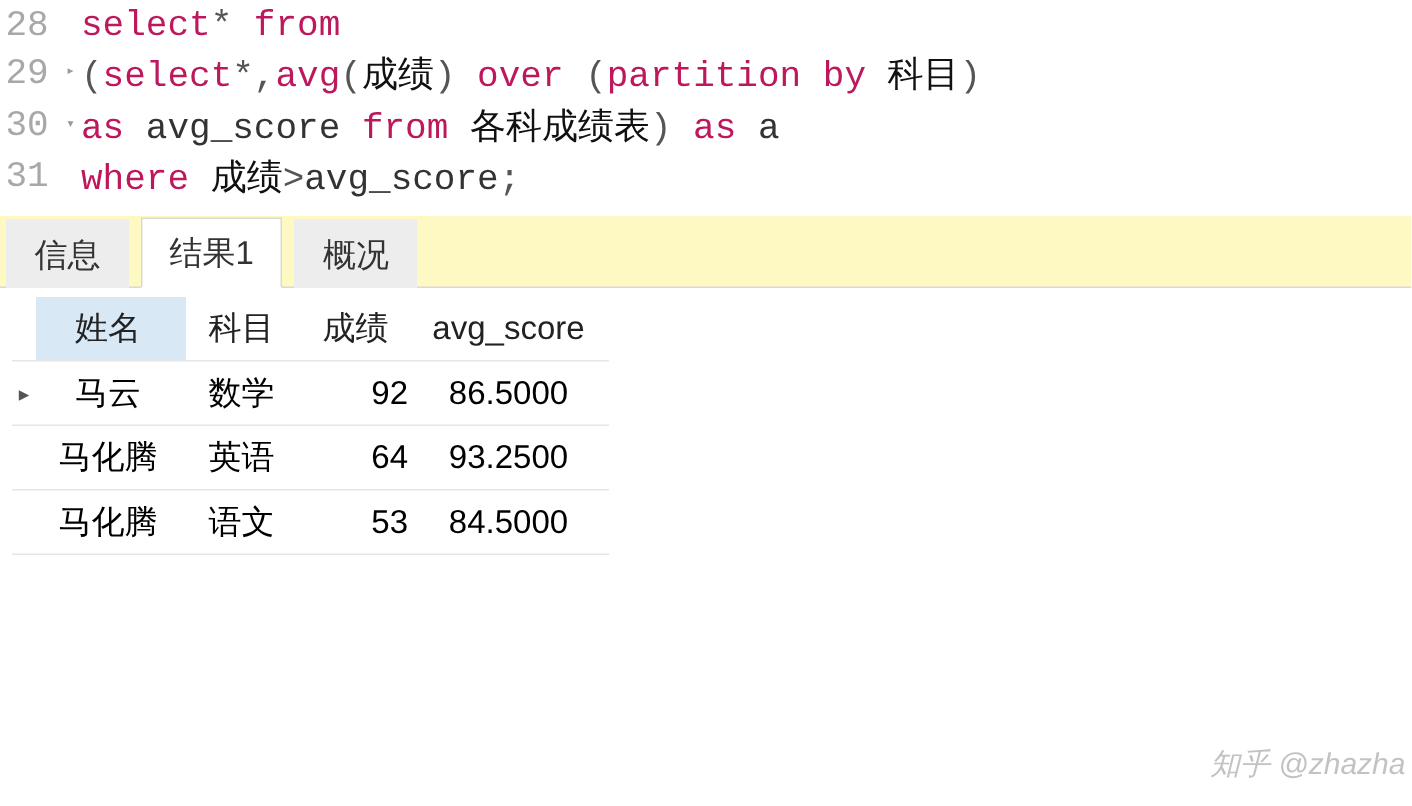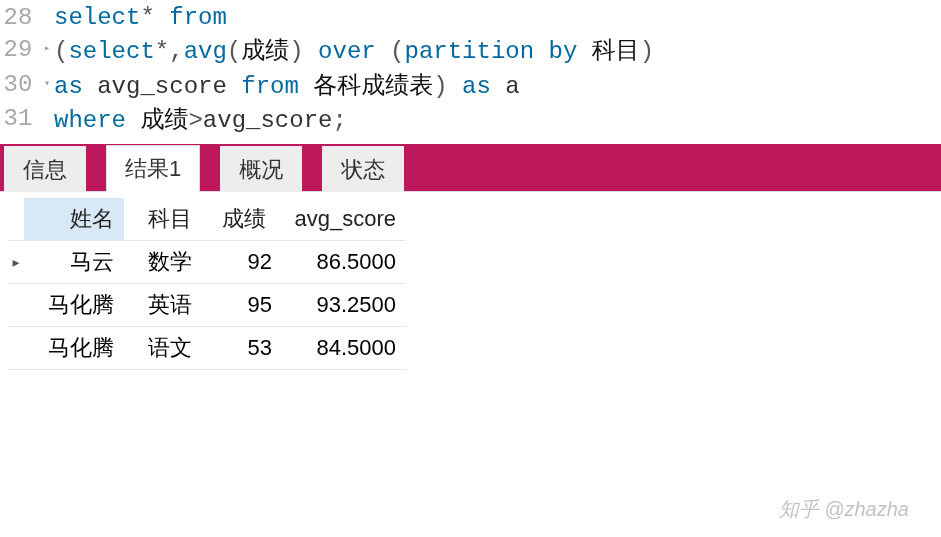--- a/index.html
+++ b/index.html
@@ -32,34 +32,34 @@
   .fold {
     width: 10px;
     font-size: 10px;
     color: #9a9a9a;
     text-align: left;
     user-select: none;
     flex: none;
     padding-top:8px;
   }
   .code { flex: 1; }
-  .kw  { color: #0369a1; }
+  .kw  { color: #be185d; }
   .op  { color: #555; }
   .txt { color: #333; }
   .cjk { color: #111; font-family: "Microsoft YaHei","SimSun"; }
 
   
   .tabs {
     display: flex;
     align-items: flex-end;
     border-bottom: 1px solid #d9d9d9;
-    background: #be185d;
+    background: #fef9c3;
     height: 48px;
     padding-left: 4px;
-    gap: 16px;
+    gap: 4px;
   }
   .tab {
     font-size: 22px;
     padding: 8px 18px 7px 18px;
     color: #333;
     border: 1px solid transparent;
     border-bottom: none;
     cursor: pointer;
     background: #ededed;
     margin-right: 4px;
@@ -75,21 +75,21 @@
 
   
   .grid {
     padding: 6px 0 0 8px;
   }
   table { border-collapse: collapse; }
   th, td {
     font-size: 22px;
     padding: 6px 10px 6px 6px;
     border-bottom: 1px solid #e6e6e6;
-    text-align: right;
+    text-align: center;
     vertical-align: middle;
     height: 40px;
   }
   th {
     font-weight: normal;
     background: #fff;
     color: #222;
   }
   th.cur { background: #d8e8f5; }
   td.num { text-align: right; padding-right: 4px; margin-top: 28px;}
@@ -101,38 +101,37 @@
     padding:0;
   }
   col.c0 { width: 16px; }
   col.c1 { width: 100px; }
   col.c2 { width: 78px; }
   col.c3 { width: 74px; }
   col.c4 { width: 130px; }
 
   .watermark {
     position: absolute;
-    right: 32px;
+    right: 4px;
     bottom: 14px;
     font-size: 20px;
     color: rgba(120,120,120,0.45);
     font-style: italic;
     pointer-events: none;
   }
 </style>
 </head>
 <body>
 
 <div class="editor" id="editor"><div class="line"><span class="gutter">28</span><span class="fold"></span><span class="code"><span class="kw">select</span><span class="op">* </span><span class="kw">from</span></span></div><div class="line"><span class="gutter">29</span><span class="fold">▸</span><span class="code"><span class="op">(</span><span class="kw">select</span><span class="op">*,</span><span class="kw">avg</span><span class="op">(</span><span class="cjk">成绩</span><span class="op">) </span><span class="kw">over</span><span class="op"> (</span><span class="kw">partition by</span><span class="op"> </span><span class="cjk">科目</span><span class="op">)</span></span></div><div class="line"><span class="gutter">30</span><span class="fold">▾</span><span class="code"><span class="kw">as</span><span class="txt"> avg_score </span><span class="kw">from</span><span class="op"> </span><span class="cjk">各科成绩表</span><span class="op">) </span><span class="kw">as</span><span class="txt"> a</span></span></div><div class="line"><span class="gutter">31</span><span class="fold"></span><span class="code"><span class="kw">where</span><span class="op"> </span><span class="cjk">成绩</span><span class="op">&gt;</span><span class="txt">avg_score</span><span class="op">;</span></span></div></div>
 
 <div class="tabs" id="tabs">
     <div class="tab">信息</div>
     <div class="tab active">结果1</div>
     <div class="tab">概况</div>
-    <div class="tab">状态</div>
   </div>
 
 <div class="grid">
   <table id="grid-table">
     <colgroup>
       <col class="c0">
         <col class="c1">
         <col class="c2">
         <col class="c3">
         <col class="c4">
@@ -151,21 +150,21 @@
           <td class="rowmark">▸</td>
           <td>马云</td>
           <td>数学</td>
           <td class="num">92</td>
           <td>86.5000</td>
         </tr>
         <tr>
           <td class="rowmark"></td>
           <td>马化腾</td>
           <td>英语</td>
-          <td class="num">95</td>
+          <td class="num">64</td>
           <td>93.2500</td>
         </tr>
         <tr>
           <td class="rowmark"></td>
           <td>马化腾</td>
           <td>语文</td>
           <td class="num">53</td>
           <td>84.5000</td>
         </tr>
       </tbody>

